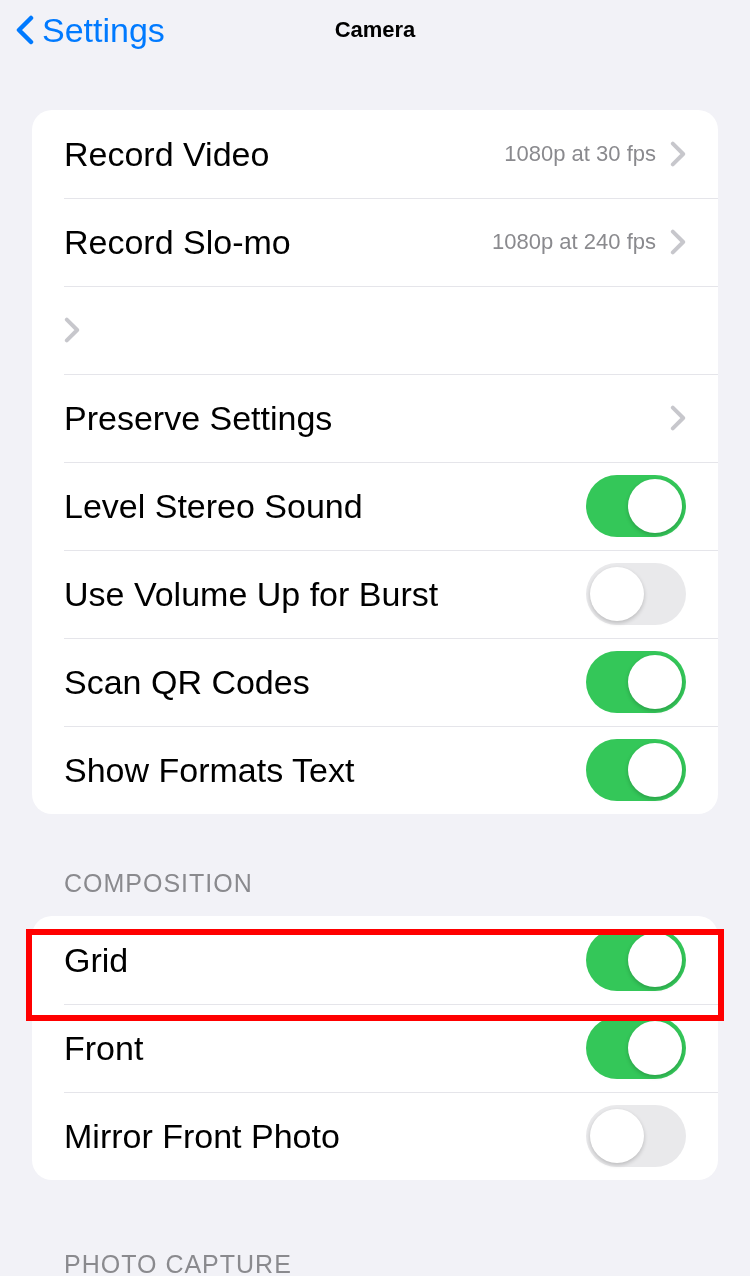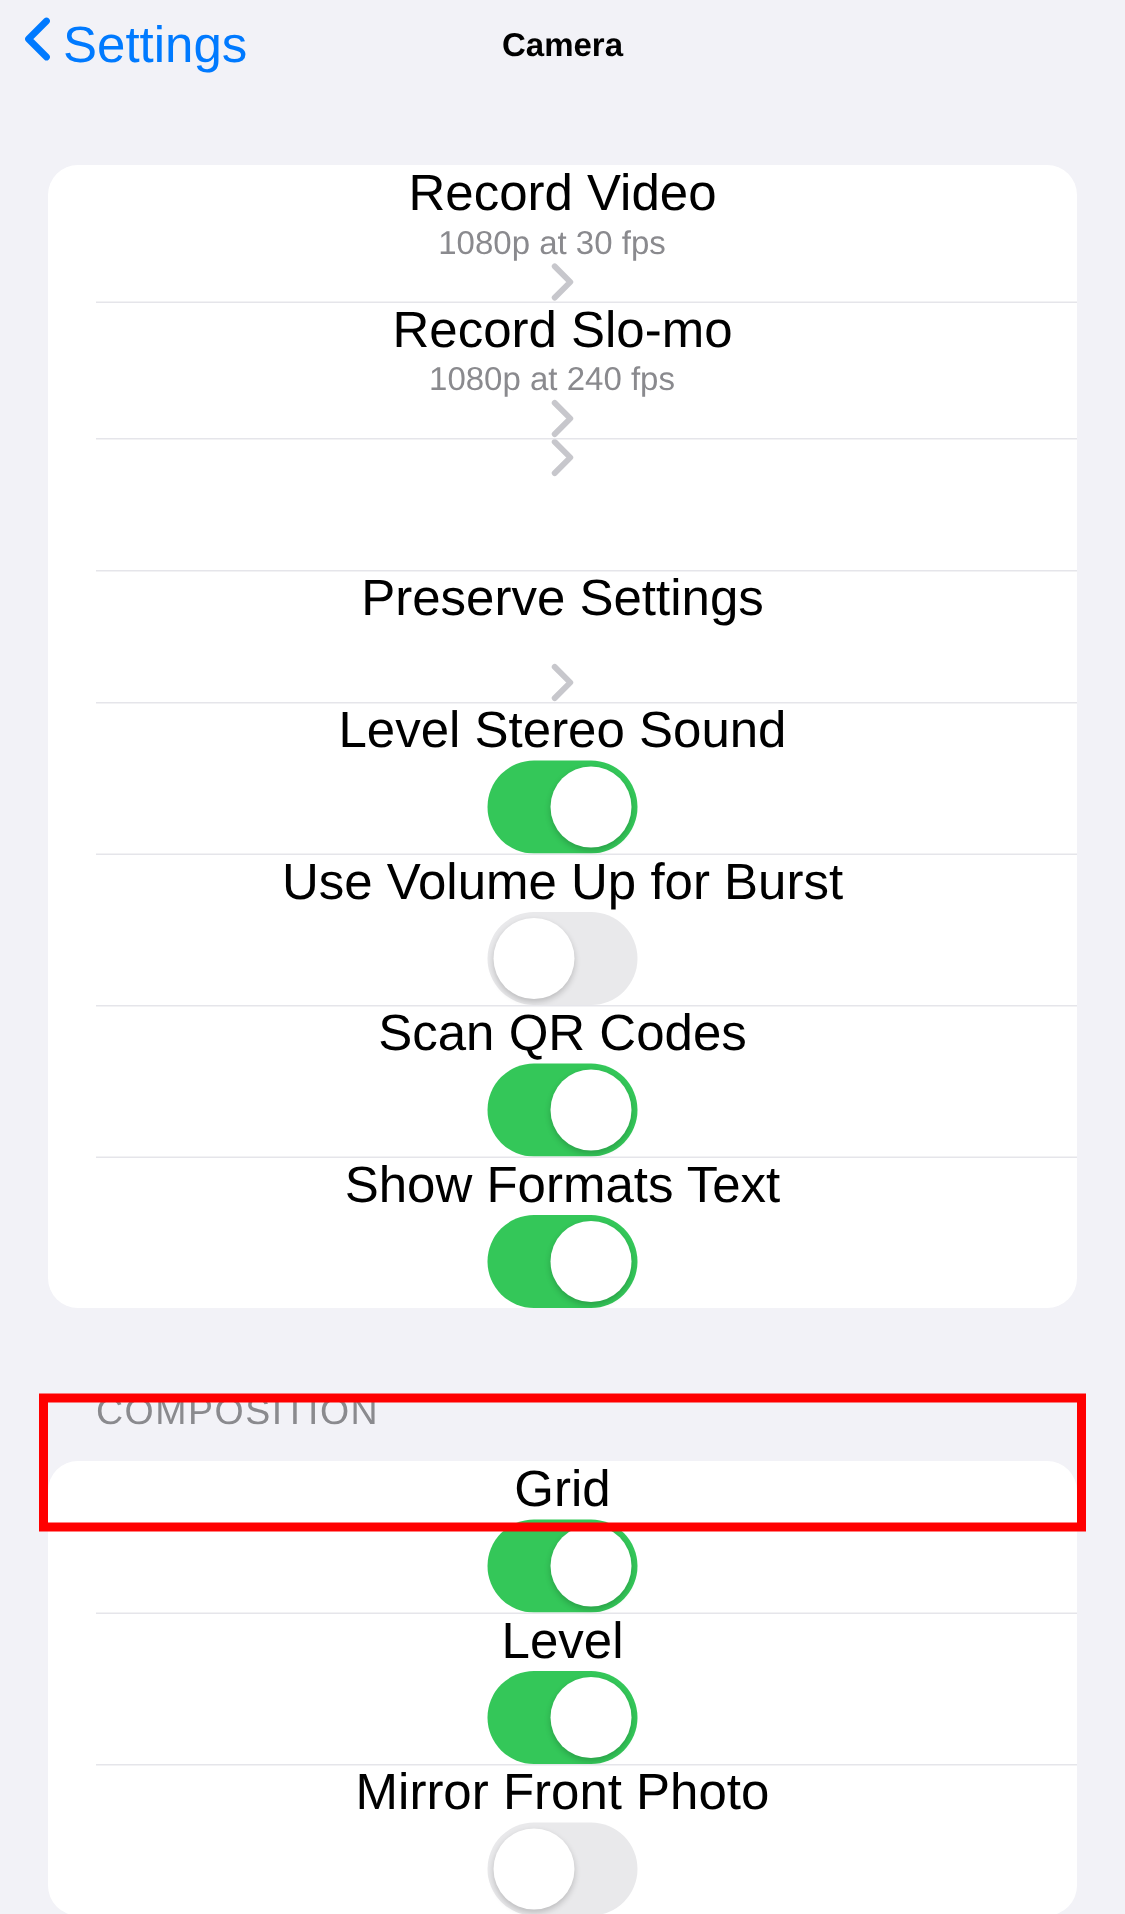--- a/index.html
+++ b/index.html
@@ -12,20 +12,21 @@
     }
     .nav-bar {
       display: flex;
       align-items: center;
       height: 60px;
       padding: 0 16px;
       position: relative;
     }
     .back-link {
       display: flex;
+      align-items: center;
       color: #007aff;
       font-size: 34px;
       cursor: pointer;
     }
     .back-chevron {
       width: 18px;
       height: 30px;
       margin-right: 8px;
     }
     .nav-title {
@@ -55,21 +56,20 @@
     }
     .group.with-header {
       margin-top: 0;
     }
     .row {
       display: flex;
       align-items: center;
       min-height: 88px;
       padding: 0 32px;
       position: relative;
-      flex-direction: column;
     }
     .row + .row::before {
       content: "";
       position: absolute;
       top: 0;
       left: 32px;
       right: 0;
       height: 1px;
       background: #e5e5ea;
     }
@@ -194,21 +194,21 @@
 
   <div class="group-header">Composition</div>
   <div class="group with-header" id="group2">
       <div class="row" id="hl-row">
         <span class="row-label">Grid</span>
         <div class="toggle on">
           <div class="toggle-knob"></div>
         </div>
       </div>
       <div class="row">
-        <span class="row-label">Level</span>
+        <span class="row-label">Front</span>
         <div class="toggle on">
           <div class="toggle-knob"></div>
         </div>
       </div>
       <div class="row">
         <span class="row-label">Mirror Front Photo</span>
         <div class="toggle off">
           <div class="toggle-knob"></div>
         </div>
       </div>

